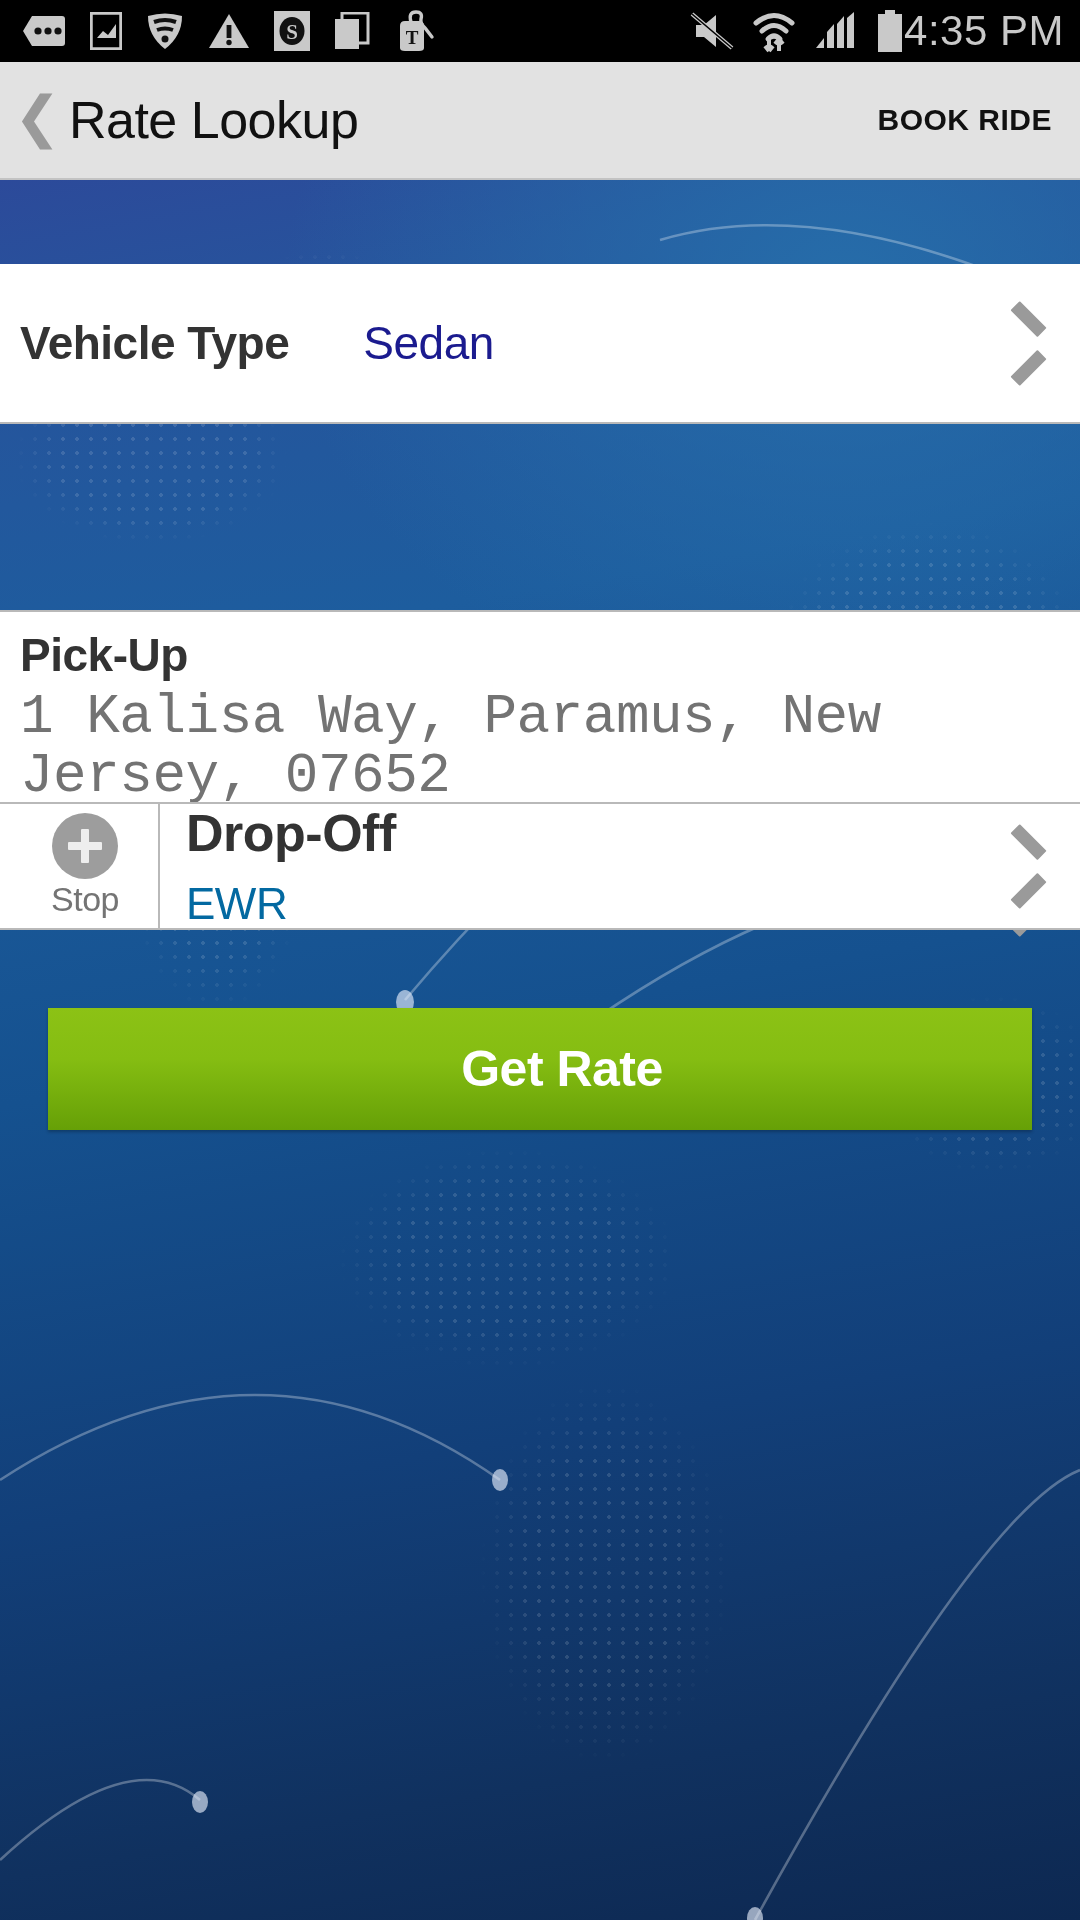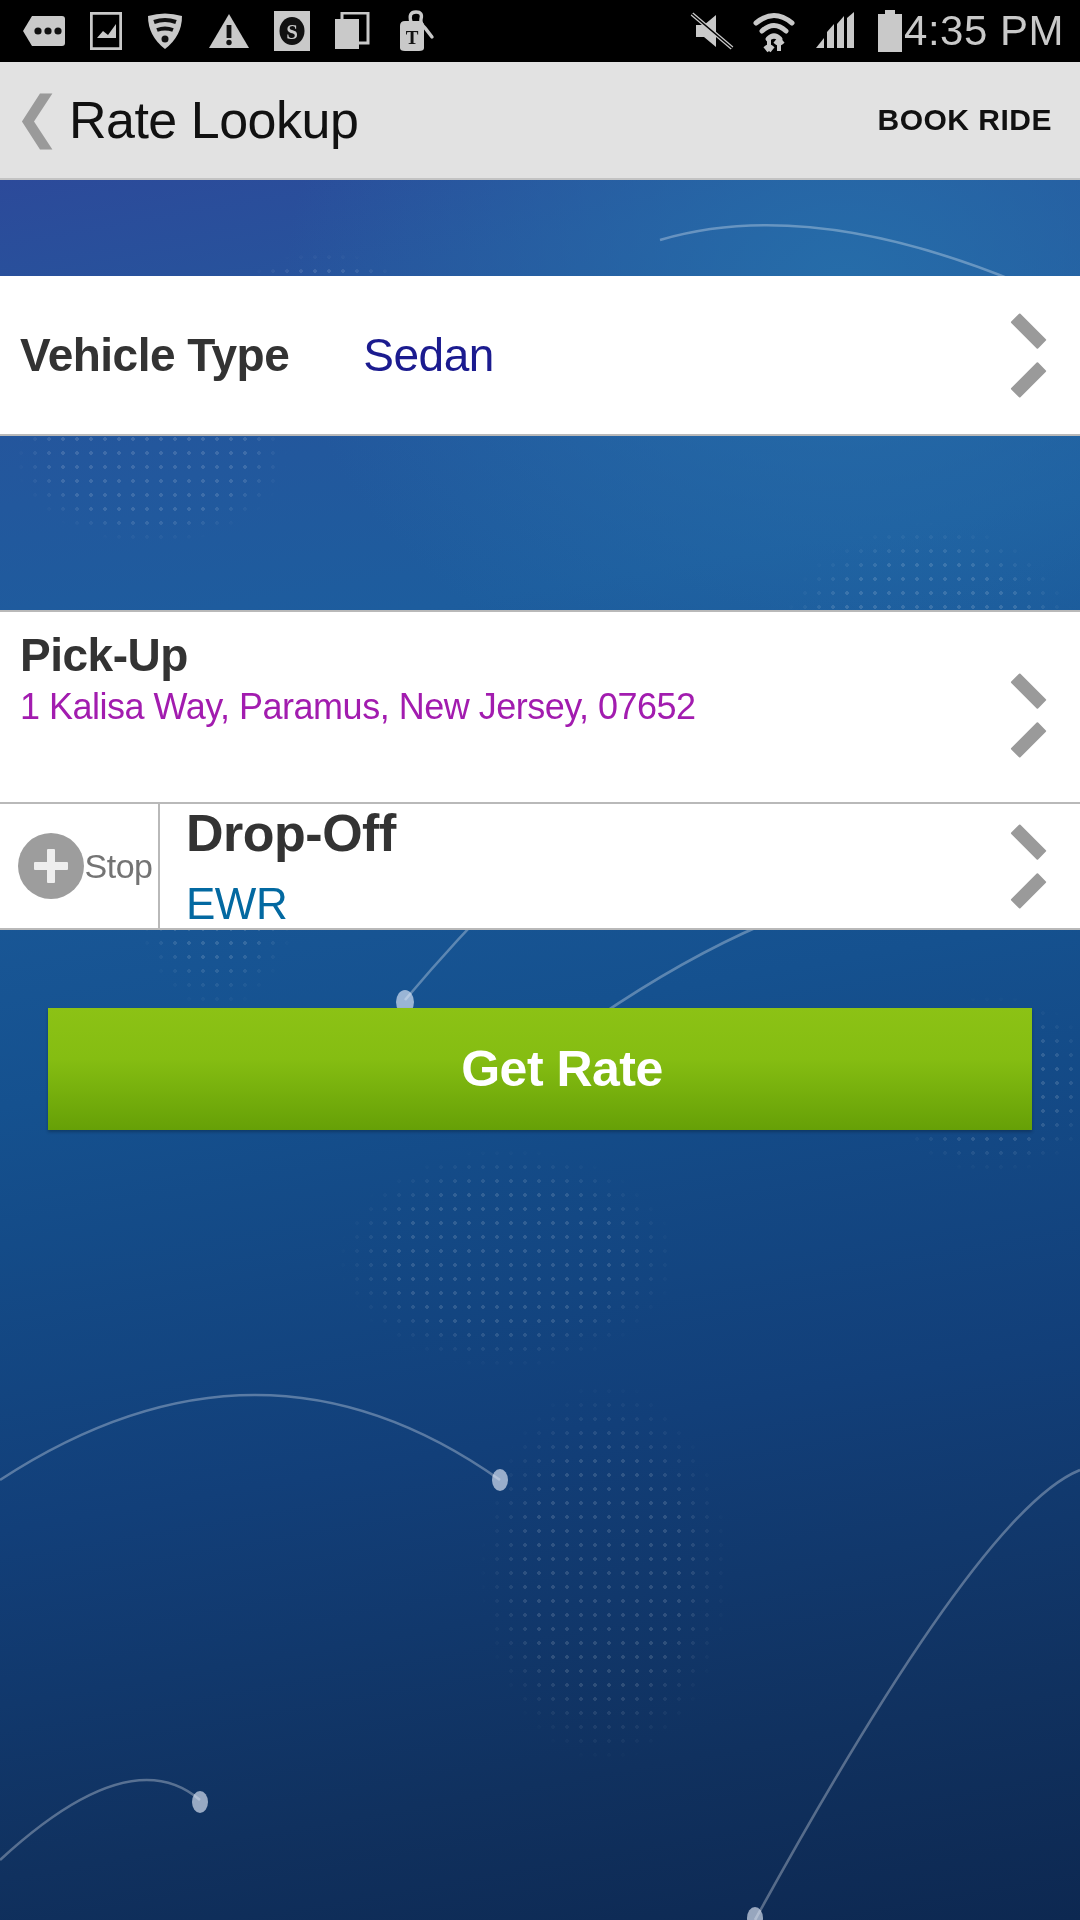--- a/index.html
+++ b/index.html
@@ -79,54 +79,54 @@
   .arcs { position:absolute; inset:0; }
 
   
   .row-white {
     position:absolute; left:0; width:1080px; background:#ffffff;
     display:flex; align-items:center;
   }
   .row-sep-top { border-top:2px solid #b9b9b9; }
   .row-sep-bot { border-bottom:2px solid #b9b9b9; }
 
-  .vehicle-row { top:96px; height:160px; padding:0 30px 0 20px; }
+  .vehicle-row { top:84px; height:160px; padding:0 30px 0 20px; }
   .v-label {
     font-size:46px; font-weight:bold; color:#333333; letter-spacing:-0.5px;
   }
   .v-value {
     font-size:46px; color:#1b1b8f; margin-left:74px; letter-spacing:-0.5px;
   }
   .chev {
     margin-left:auto; width:52px; height:74px; position:relative;
   }
   .chev::before, .chev::after {
     content:""; position:absolute; left:6px; width:38px; height:13px;
     background:#9a9a9a; border-radius:1px;
   }
   .chev::before { top:20px; transform:rotate(45deg); transform-origin:right center; }
   .chev::after  { top:42px; transform:rotate(-45deg); transform-origin:right center; }
 
   .pickup-row {
     top:430px; height:192px; padding:16px 30px 10px 20px;
-    align-items:flex-start; flex-direction:row;
+    align-items:flex-start; flex-direction:column;
   }
   .pu-texts { flex:1; }
   .pu-title {
     font-size:46px; font-weight:bold; color:#333333;
     letter-spacing:-0.5px; margin-bottom:6px;
   }
   .pu-addr {
-    font-size:36px; color:#a21caf; line-height:1.06; letter-spacing:-0.5px;
+    font-size:56px; color:#737373; line-height:1.06; letter-spacing:-0.5px;font-family:Liberation Mono, monospace;
   }
   .pickup-row .chev { margin-top:50px; }
 
   .dropoff-row { top:622px; height:128px; padding:0; }
   .stop-btn {
-    width:160px; height:128px; display:flex; flex-direction:row;
+    width:160px; height:128px; display:flex; flex-direction:column;
     align-items:center; justify-content:center; gap:1px;
     border-right:2px solid #b9b9b9; cursor:pointer;padding-left:12px;
   }
   .plus-circle {
     width:66px; height:66px; border-radius:50%; background:#9d9d9d;
     position:relative;
   }
   .plus-circle::before, .plus-circle::after {
     content:""; position:absolute; background:#eeeeee; border-radius:1px;
   }

